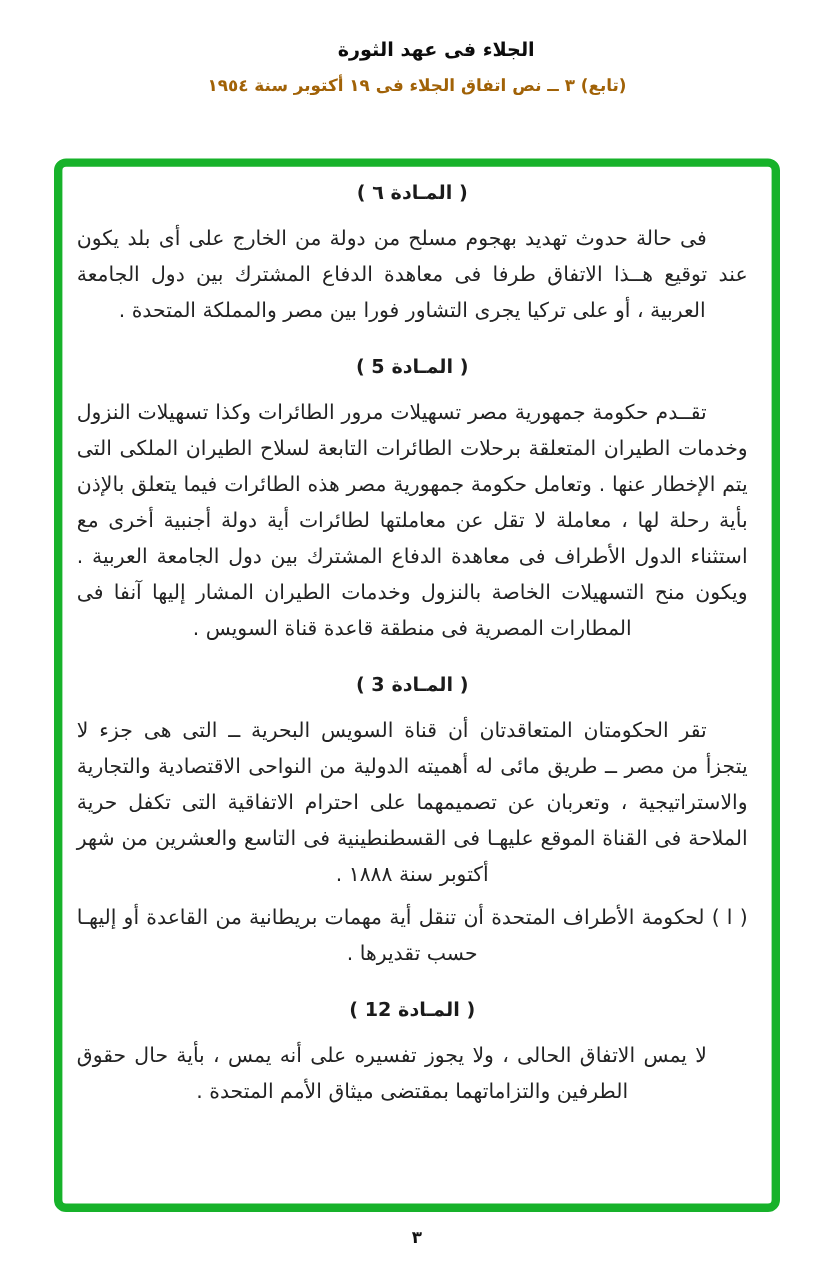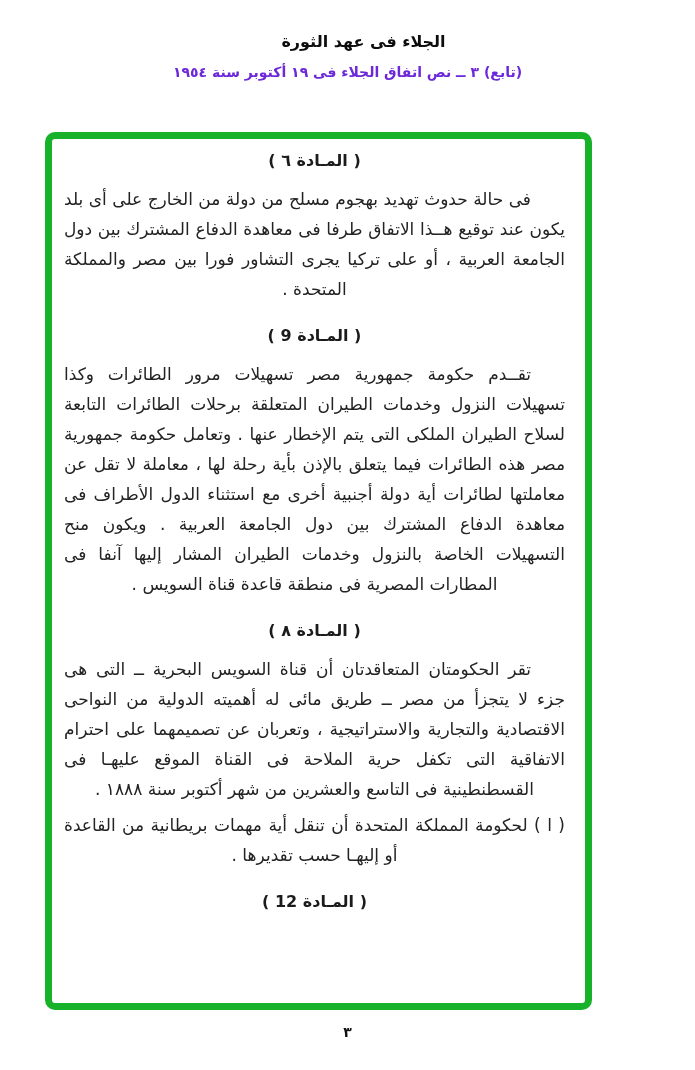--- a/index.html
+++ b/index.html
@@ -27,34 +27,34 @@
     font-size: 16px;
     font-weight: bold;
     color: #0d0d0d;
     letter-spacing: 0;
     padding-left: 32px;
   }
   .doc-subtitle {
     margin-top: 13px;
     font-size: 14px;
     font-weight: bold;
-    color: #6d28d9;
+    color: #a16207;
   }
   .doc-source {
     margin-top: 9px;
     font-size: 10.5px;
     font-weight: bold;
     color: #1a1a1a;
   }
   
   .highlight-box {
     position: absolute;
     left: 45px;
     top: 132px;
-    width: 547px;
+    width: 605px;
     height: 878px;
     box-sizing: border-box;
     border: 7px solid #0f172a;
     border-radius: 10px;
     padding: 4px 20px 0 12px;
     overflow: hidden;
     background: transparent;
   }
   .article { direction: rtl; }
   .article-heading {
@@ -99,34 +99,35 @@
   </div>
 
   <div class="highlight-box" style="border-color: rgb(23, 178, 42);">
 
     <div class="article">
       <div class="article-heading">( المـادة ٦ )</div>
       <p class="article-paragraph indented">فى حالة حدوث تهديد بهجوم مسلح من دولة من الخارج على أى بلد يكون عند توقيع هــذا الاتفاق طرفا فى معاهدة الدفاع المشترك بين دول الجامعة العربية ، أو على تركيا يجرى التشاور فورا بين مصر والمملكة المتحدة .</p>
     </div>
 
     <div class="article">
-      <div class="article-heading">( المـادة 9 )</div>
+      <div class="article-heading">( المـادة 5 )</div>
       <p class="article-paragraph indented">تقــدم حكومة جمهورية مصر تسهيلات مرور الطائرات وكذا تسهيلات النزول وخدمات الطيران المتعلقة برحلات الطائرات التابعة لسلاح الطيران الملكى التى يتم الإخطار عنها . وتعامل حكومة جمهورية مصر هذه الطائرات فيما يتعلق بالإذن بأية رحلة لها ، معاملة لا تقل عن معاملتها لطائرات أية دولة أجنبية أخرى مع استثناء الدول الأطراف فى معاهدة الدفاع المشترك بين دول الجامعة العربية .  ويكون منح التسهيلات الخاصة بالنزول وخدمات الطيران المشار إليها آنفا فى المطارات المصرية فى منطقة قاعدة قناة السويس .</p>
     </div>
 
     <div class="article">
-      <div class="article-heading">( المـادة ٨ )</div>
+      <div class="article-heading">( المـادة 3 )</div>
       <p class="article-paragraph indented">تقر الحكومتان المتعاقدتان أن قناة السويس البحرية ــ التى هى جزء لا يتجزأ من مصر ــ طريق مائى له أهميته الدولية من النواحى الاقتصادية والتجارية والاستراتيجية ، وتعربان عن تصميمهما على احترام الاتفاقية التى تكفل حرية الملاحة فى القناة الموقع عليهـا فى القسطنطينية فى التاسع والعشرين من شهر أكتوبر سنة ١٨٨٨ .</p>
     </div>
 
     <div class="article">
-      <p class="article-paragraph clause">( ا ) لحكومة المملكة المتحدة أن تنقل أية مهمات بريطانية من القاعدة أو إليهـا حسب تقديرها .</p>
+      <p class="article-paragraph clause">( ا ) لحكومة الأطراف المتحدة أن تنقل أية مهمات بريطانية من القاعدة أو إليهـا حسب تقديرها .</p>
     </div>
 
     <div class="article">
       <div class="article-heading">( المـادة 12 )</div>
+      <p class="article-paragraph indented">لا يمس الاتفاق الحالى ، ولا يجوز تفسيره على أنه يمس ، بأية حال حقوق الطرفين والتزاماتهما بمقتضى ميثاق الأمم المتحدة .</p>
     </div>
 
   </div>
 
   <div class="page-number">٣</div>
 
 </div>
 
 </body></html>

